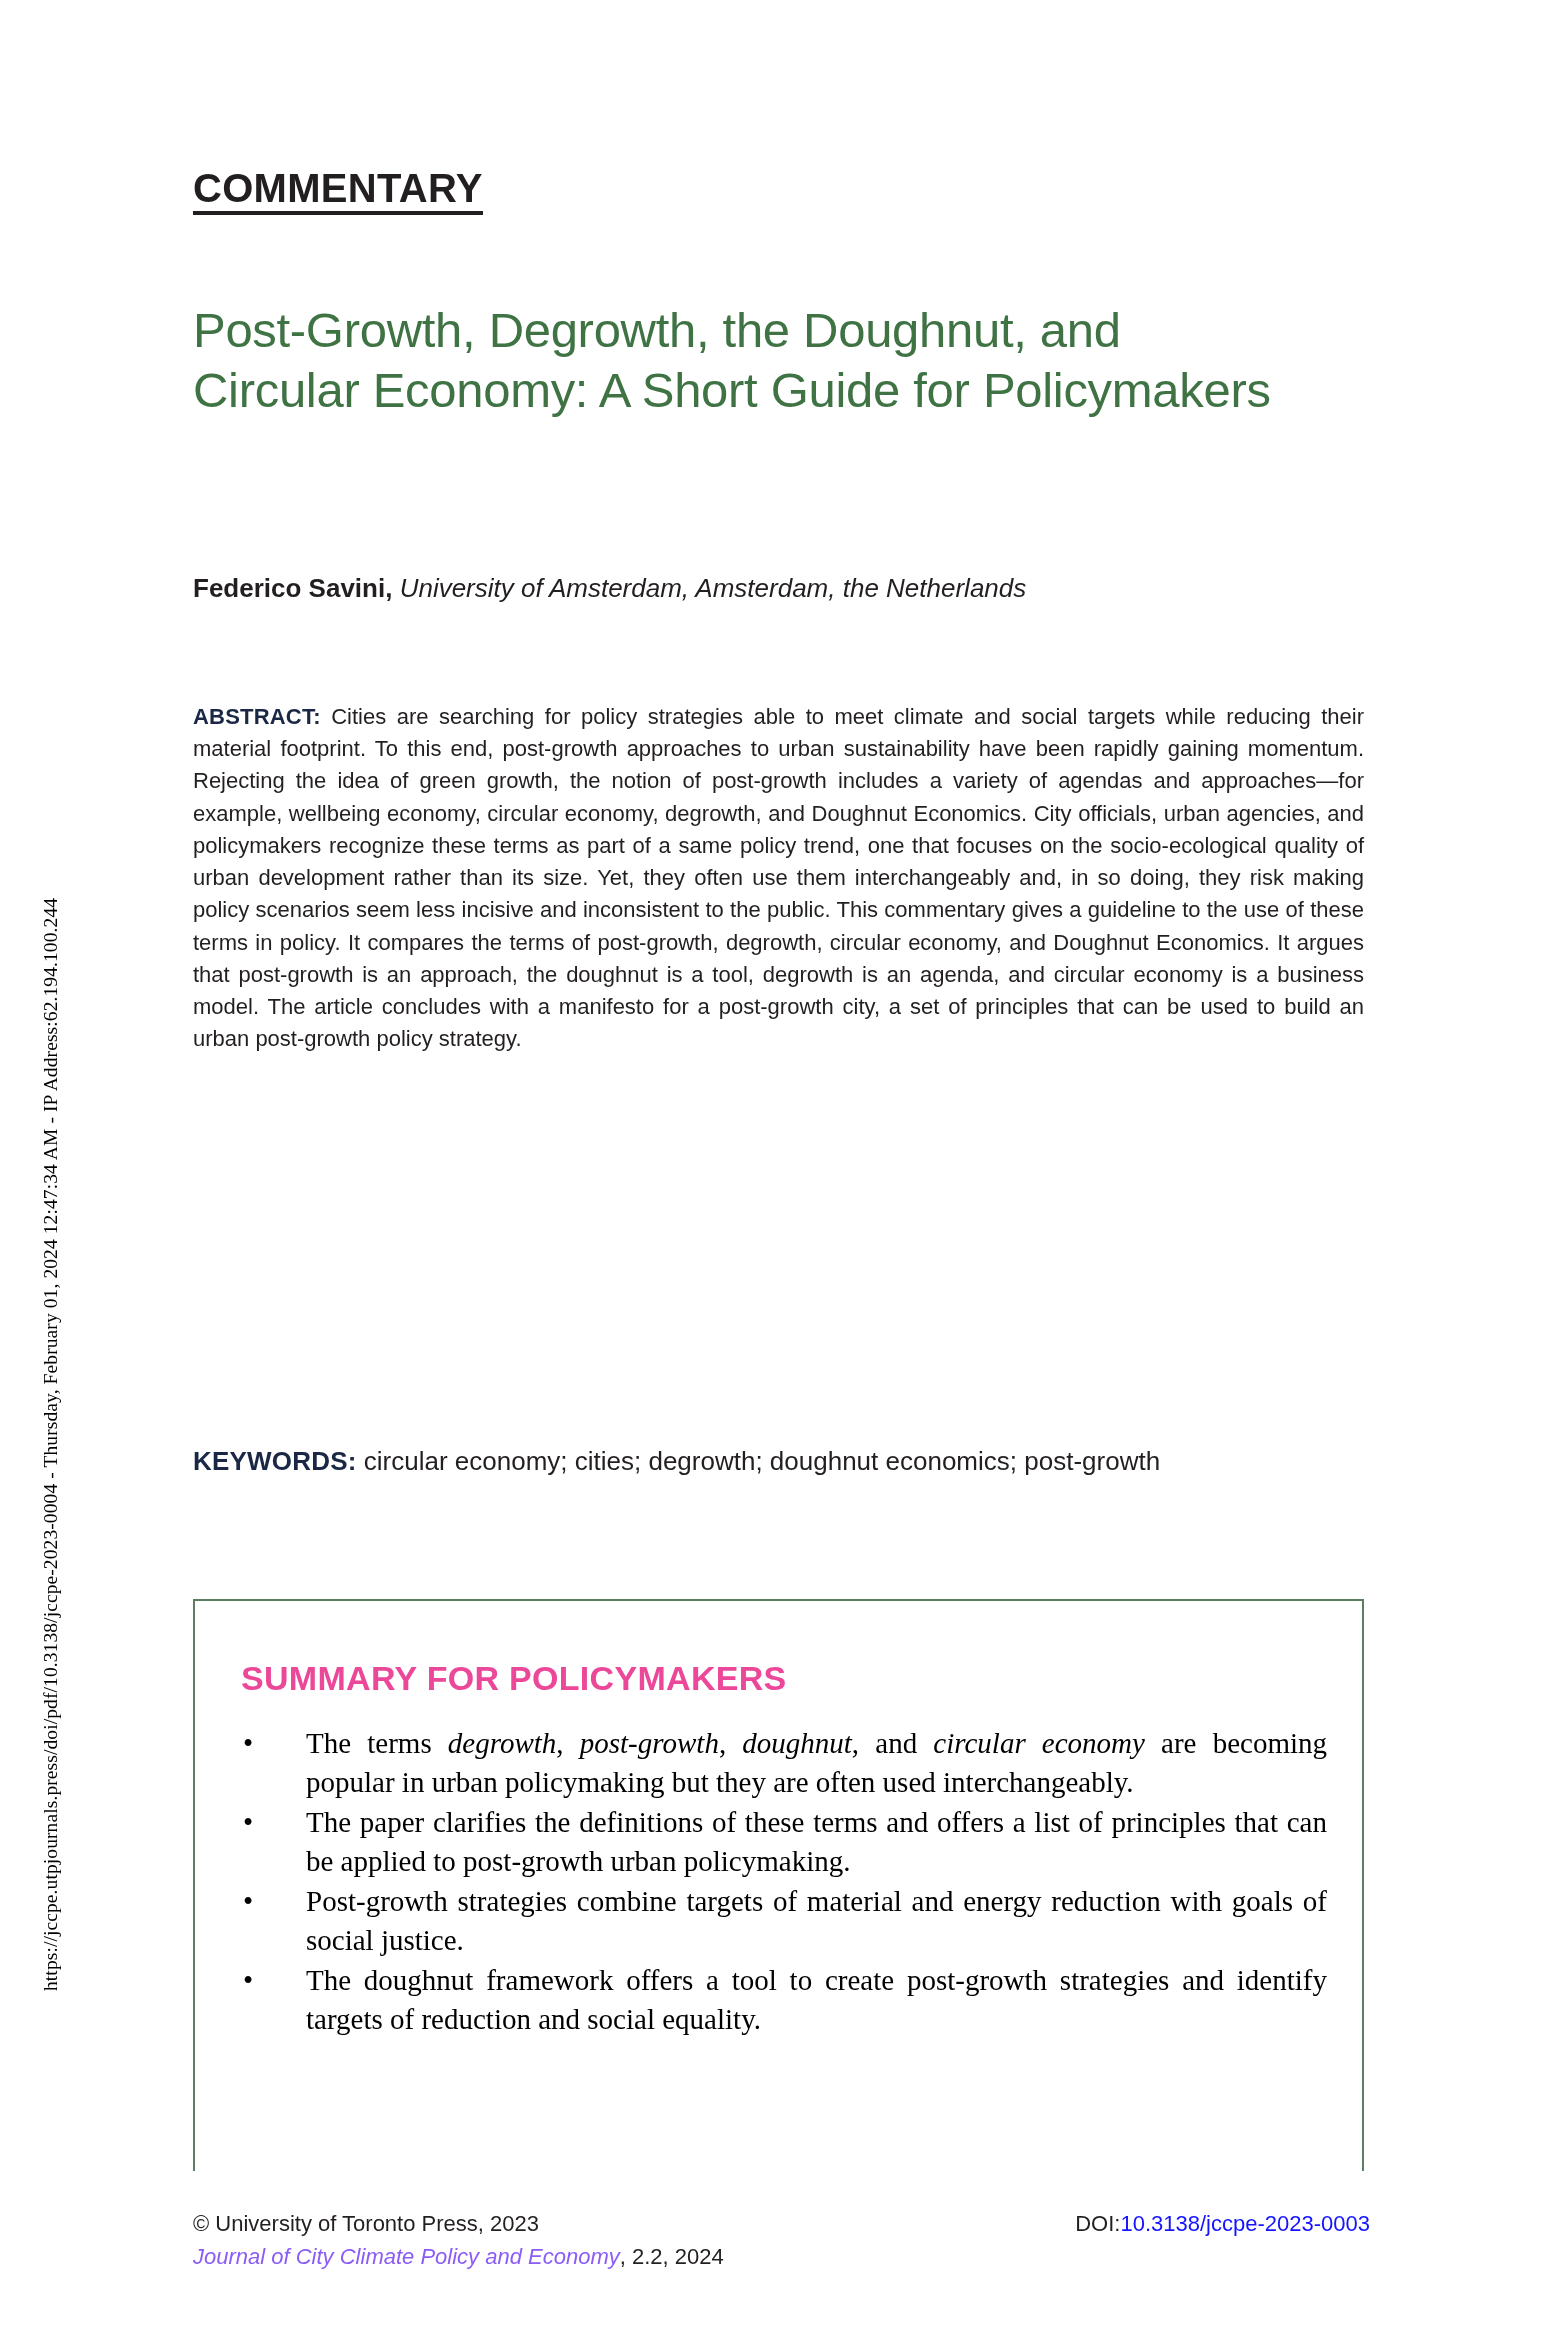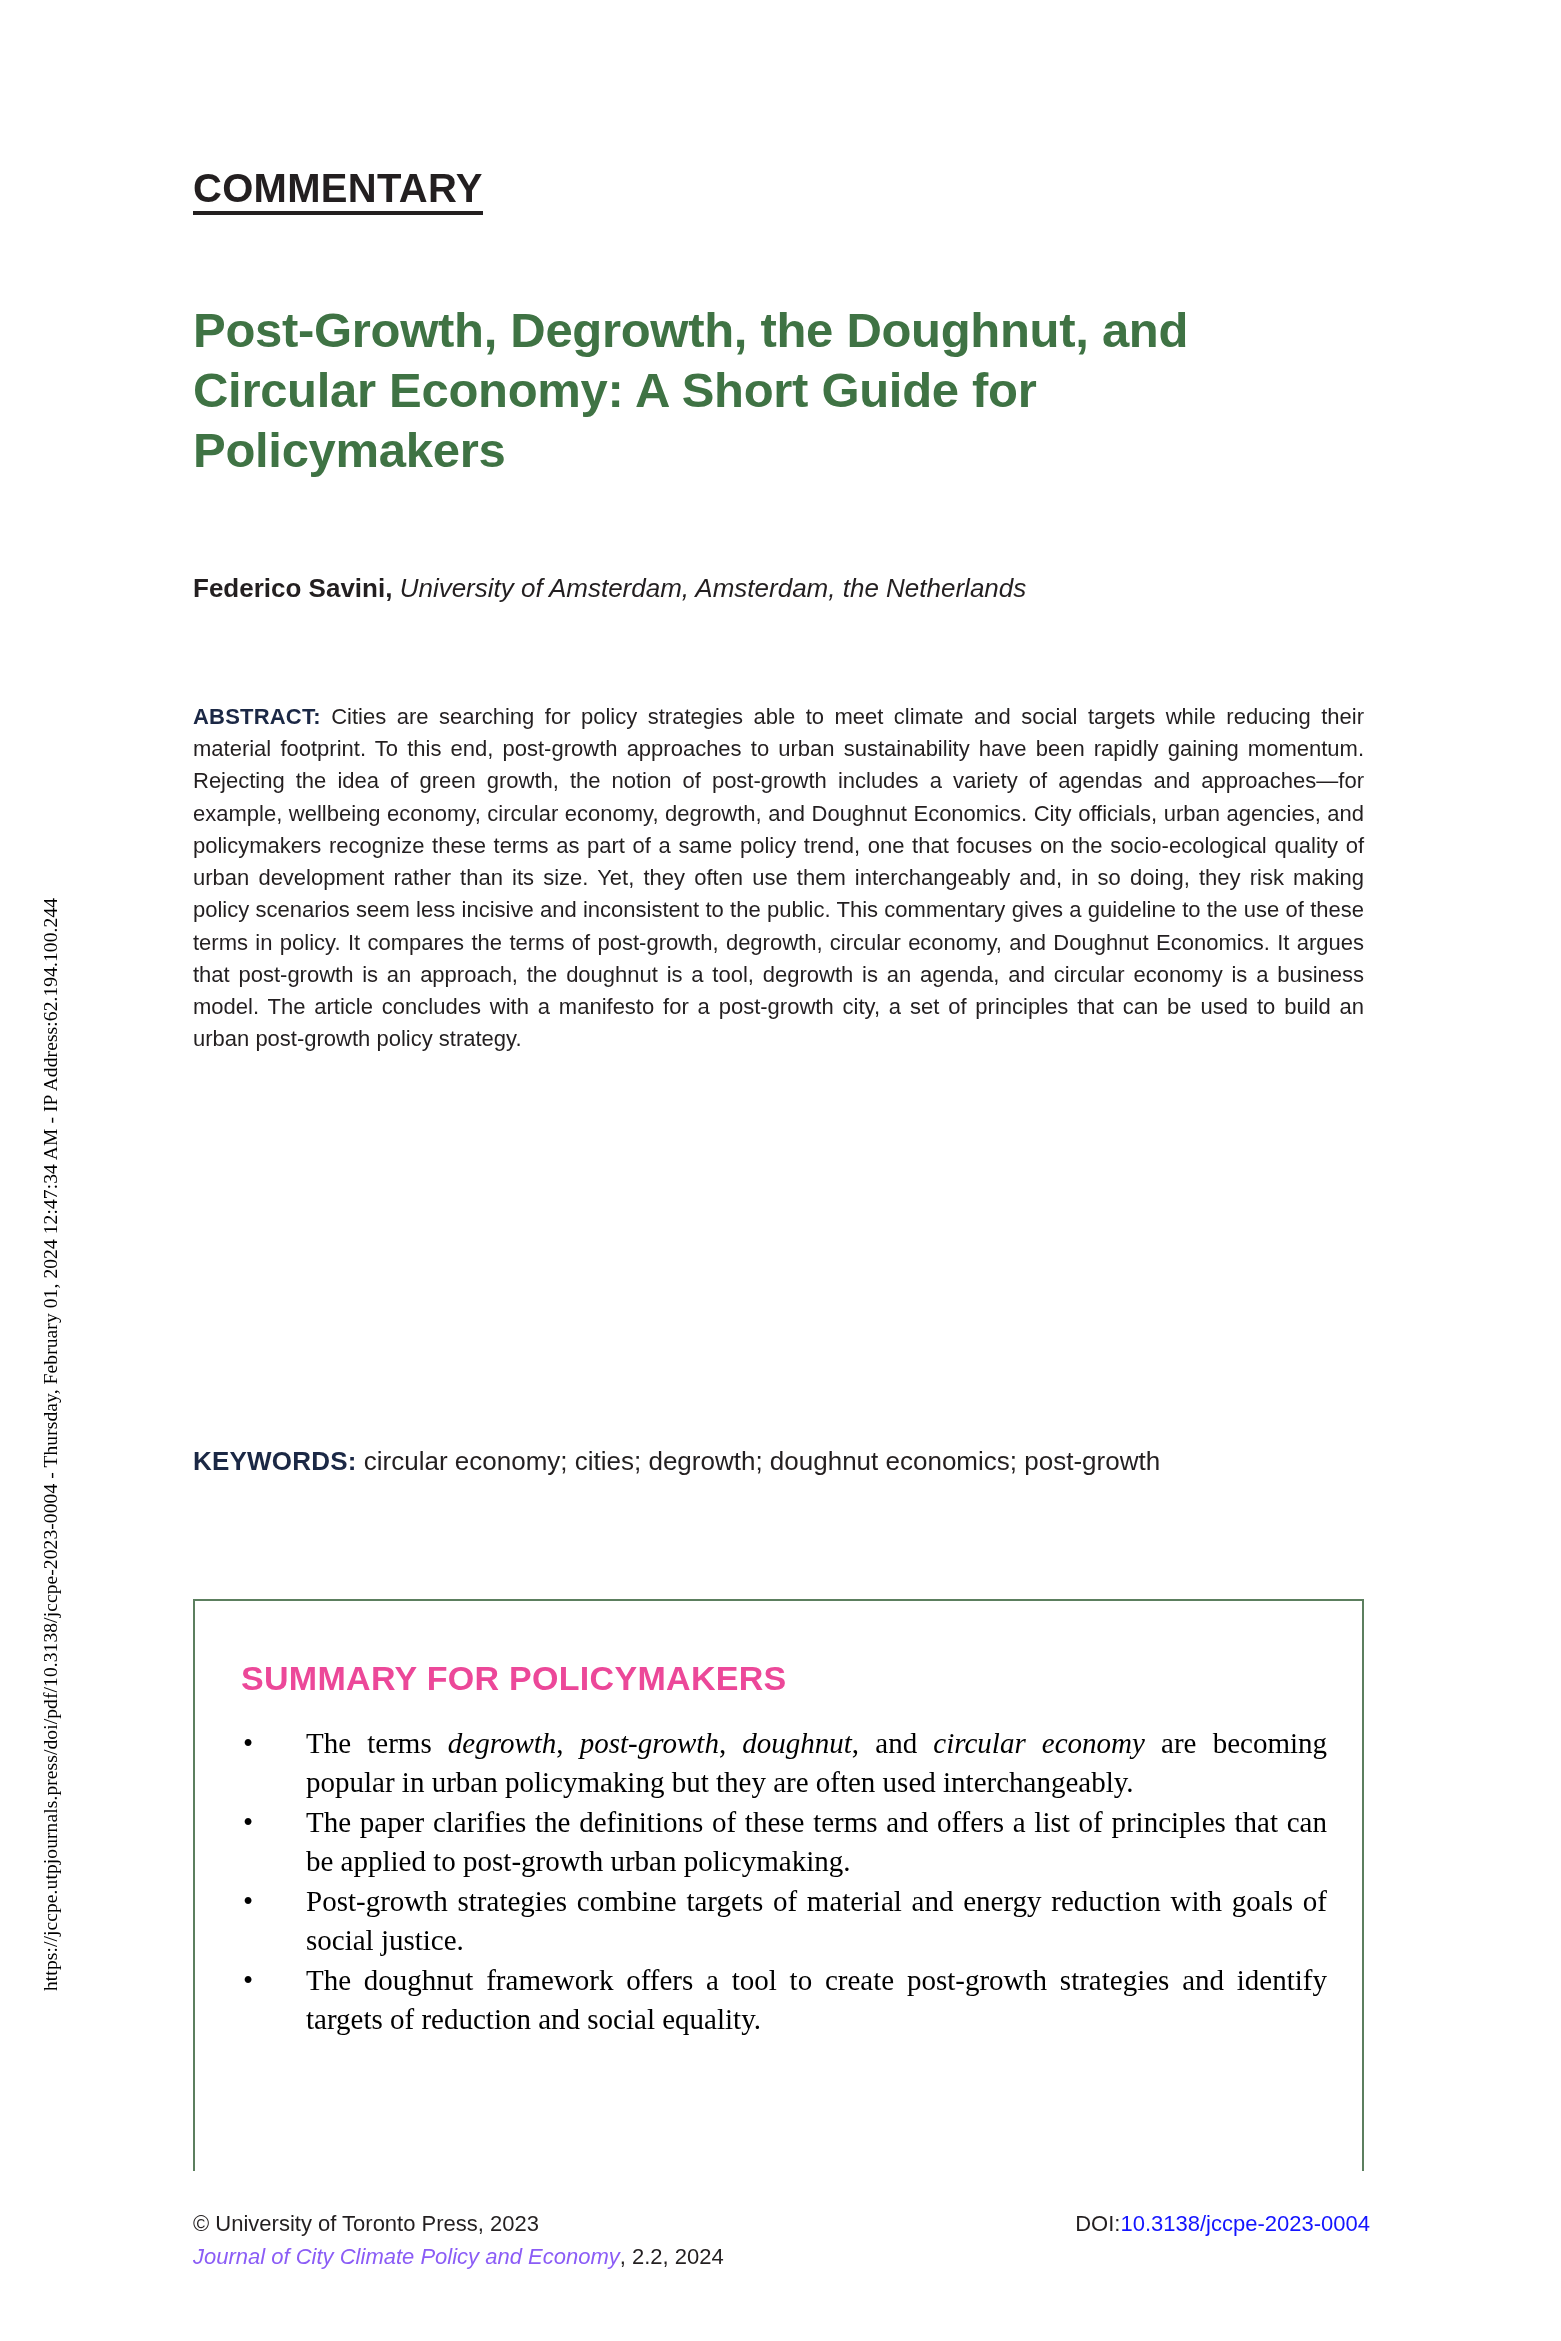--- a/index.html
+++ b/index.html
@@ -69,21 +69,21 @@
     border-bottom: 4.6px solid #231f20;
   }
 
   
   #title-block {
     top: 301px;
     width: 1093px;
   }
   #article-title {
     font-size: 49px;
-    font-weight: 700;
+    font-weight: 400;
     line-height: 1.22;
     color: #3f7344;
     letter-spacing: -0.3px;
     margin: 0;
   }
 
   
   #author-block {
     top: 572px;
     width: 1145px;
@@ -263,18 +263,18 @@
   </div>
 
   <div id="footer">
     <div id="footer-left">
       <div>© University of Toronto Press, 2023</div>
       <div>
         <span class="journal">Journal of City Climate Policy and Economy</span><span>, 2.2, 2024</span>
       </div>
     </div>
     <div id="footer-right">
-      <span>DOI:</span><span class="doi-link">10.3138/jccpe-2023-0004</span>
+      <span>DOI:</span><span class="doi-link">10.3138/jccpe-2023-0003</span>
     </div>
   </div>
 
 </div>
 
 
 </body></html>

